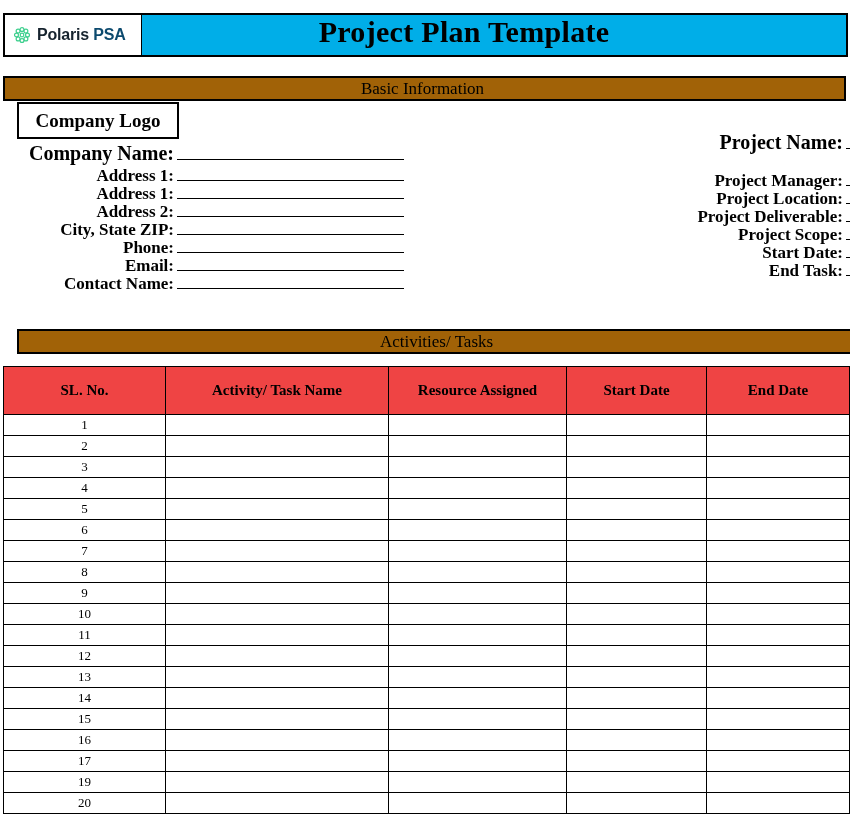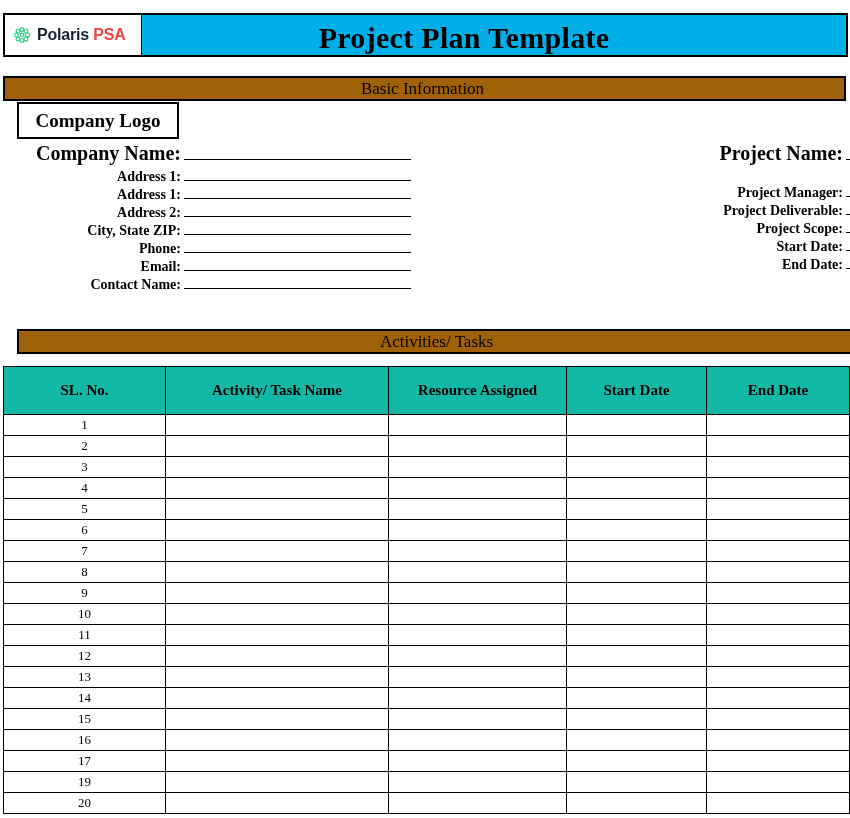--- a/index.html
+++ b/index.html
@@ -45,26 +45,26 @@
     margin-right: 5px;
   }
   .logo-text {
     font-family: "Liberation Sans", "DejaVu Sans", sans-serif;
     font-size: 16px;
     font-weight: 700;
     letter-spacing: -0.2px;
     white-space: nowrap;
   }
   .logo-text .brand-a { color: #16232e; }
-  .logo-text .brand-b { color: #ef4444; }
+  .logo-text .brand-b { color: #0c4a6e; }
 
   .header-title-wrap {
     flex: 1;
     display: flex;
-    align-items: flex-end;
+    align-items: flex-start;
     justify-content: center;
   }
   .header-title {
     font-size: 30px;
     font-weight: 700;
     letter-spacing: 0.3px;
     color: #000;
     text-align: center;
     padding-right: 60px;
   }
@@ -114,43 +114,43 @@
     justify-content: center;
   }
   .company-logo-box span {
     font-size: 19px;
     font-weight: 700;
   }
 
   
   .form-left {
     position: absolute;
-    left: 16px;
+    left: 9px;
     top: 143px;
     width: 395px;
   }
   .form-right {
     position: absolute;
     left: 455px;
-    top: 143px;
+    top: 132px;
     width: 395px;
   }
   .form-row {
     display: flex;
     align-items: baseline;
     height: 18px;
   }
   .form-row.big {
     height: 22px;
     margin-bottom: 2px;
   }
   .form-row .f-label {
     text-align: right;
     font-weight: 700;
-    font-size: 14px;
+    font-size: 17px;
     white-space: nowrap;
     padding-right: 3px;
     line-height: 1;
   }
   .form-row.big .f-label {
     font-size: 20px;
   }
   .form-left .f-label { width: 165px; }
   .form-right .f-label { width: 391px; }
   .form-row .f-line {
@@ -170,21 +170,21 @@
     width: 846px;
     border-collapse: collapse;
     table-layout: fixed;
   }
   .tbl th, .tbl td {
     border: 1px solid #000000;
     padding: 0;
     margin: 0;
   }
   .tbl thead th {
-    background: #14b8a6;
+    background: #ef4444;
     height: 47px;
     font-size: 15px;
     font-weight: 700;
     text-align: center;
     vertical-align: middle;
     border: 1px solid #000;
   }
   .tbl tbody td {
     height: 20px;
     font-size: 13px;
@@ -275,33 +275,37 @@
   <div class="form-row big">
     <div class="f-label">Project Name:</div>
     <div class="f-line"></div>
   </div>
   <div class="spacer-row"></div>
   <div class="form-row">
     <div class="f-label">Project Manager:</div>
     <div class="f-line"></div>
   </div>
   <div class="form-row">
+    <div class="f-label">Project Location:</div>
+    <div class="f-line"></div>
+  </div>
+  <div class="form-row">
     <div class="f-label">Project Deliverable:</div>
     <div class="f-line"></div>
   </div>
   <div class="form-row">
     <div class="f-label">Project Scope:</div>
     <div class="f-line"></div>
   </div>
   <div class="form-row">
     <div class="f-label">Start Date:</div>
     <div class="f-line"></div>
   </div>
   <div class="form-row">
-    <div class="f-label">End Date:</div>
+    <div class="f-label">End Task:</div>
     <div class="f-line"></div>
   </div>
 </div>
 
 <div class="section-banner" id="banner-activities">
   <div class="banner-label">Activities/ Tasks</div>
 </div>
 
 <table class="tbl">
   <colgroup>

